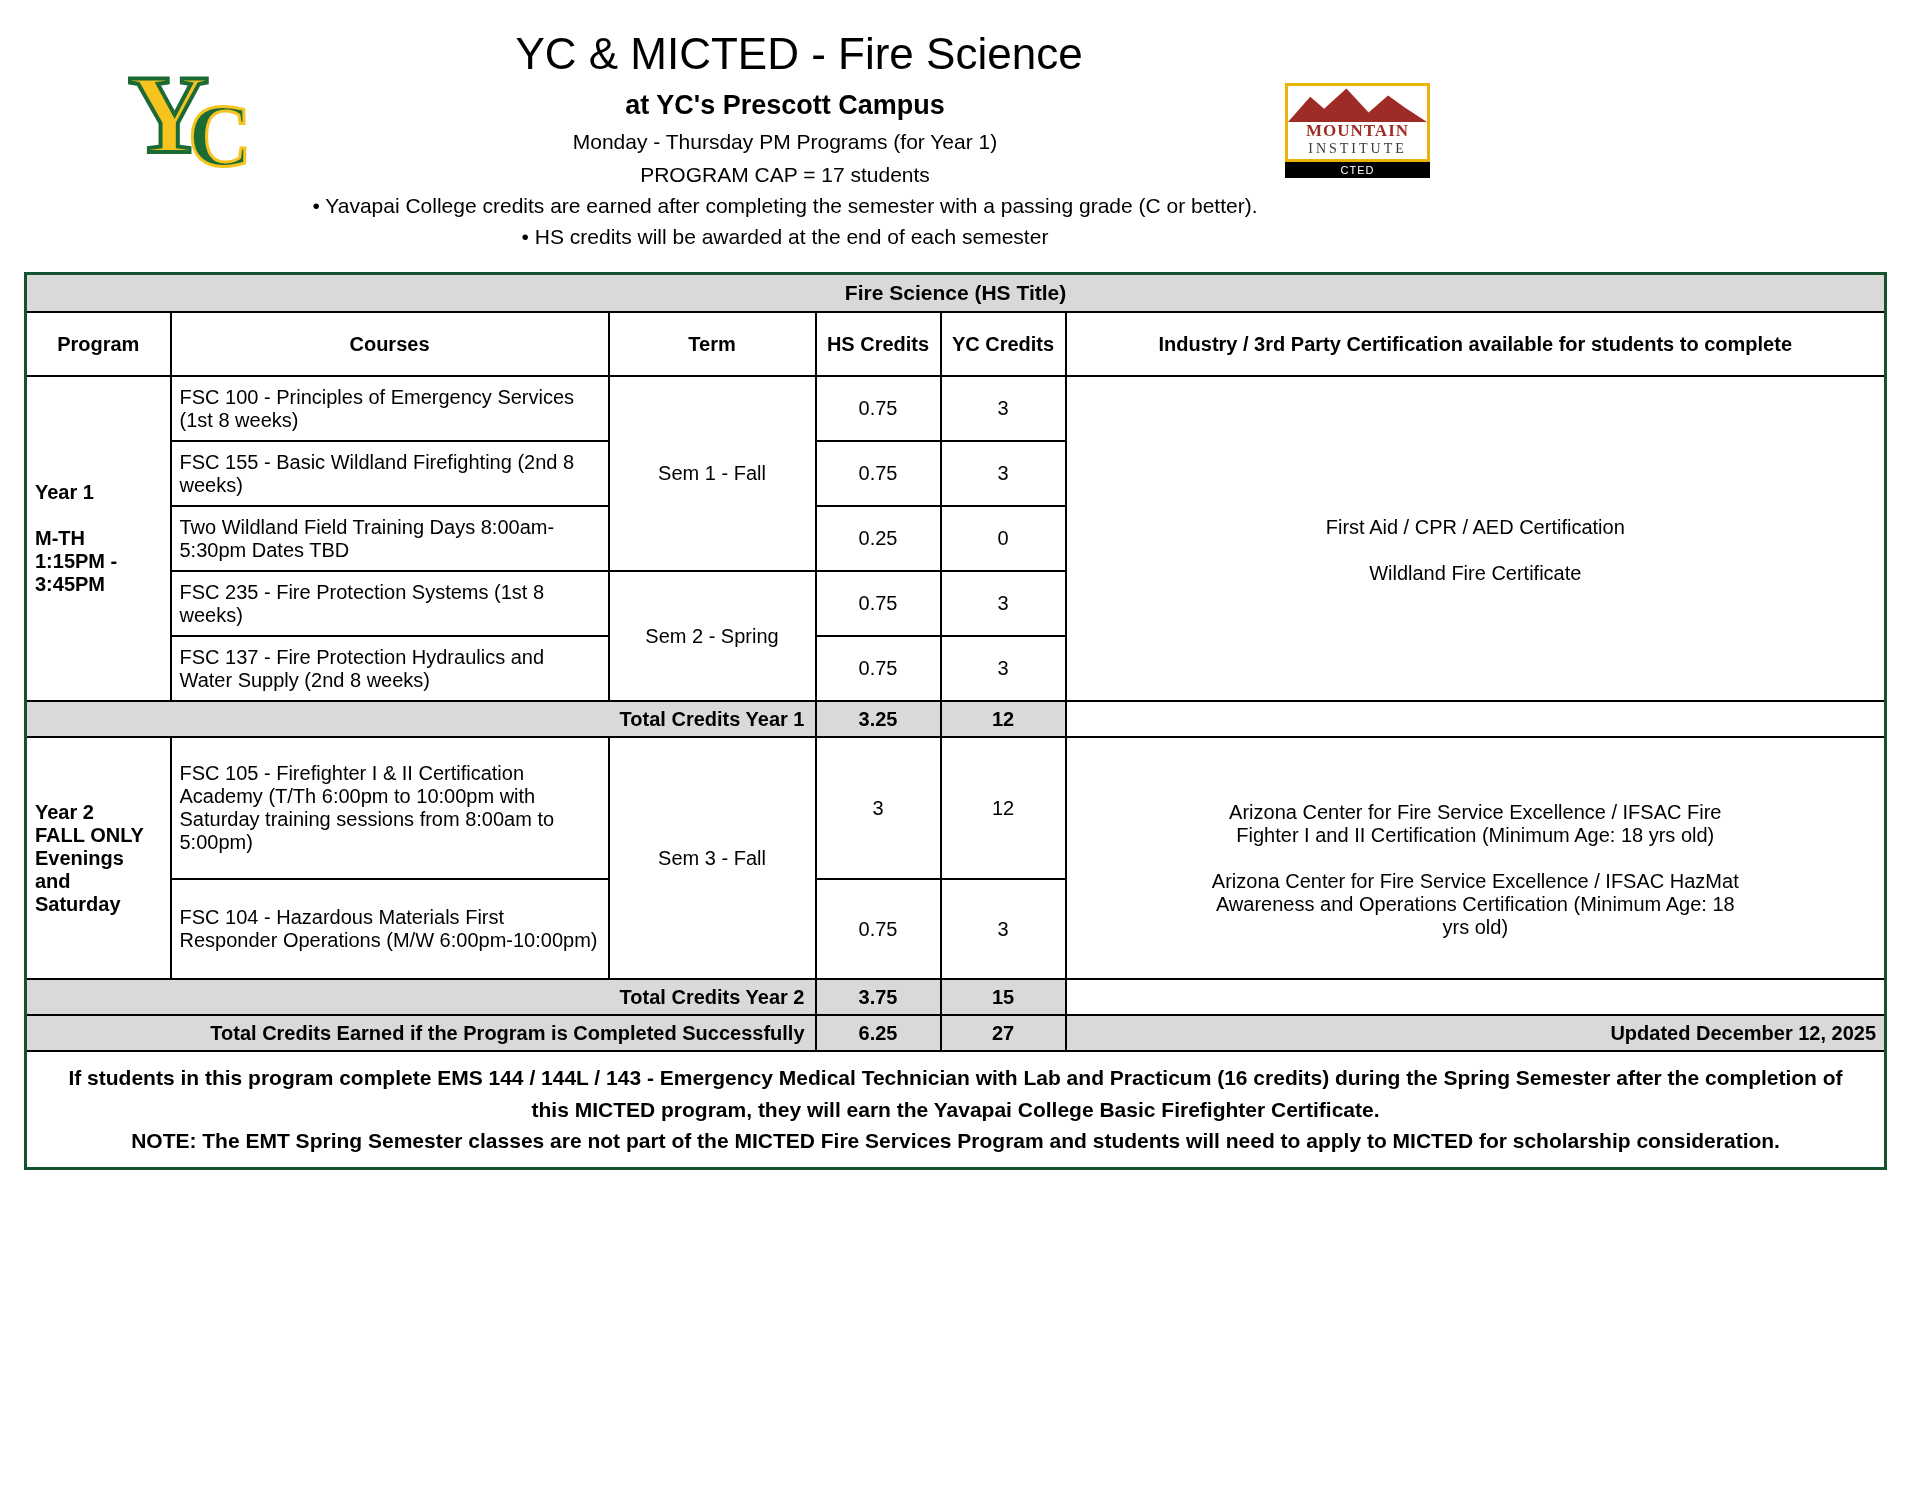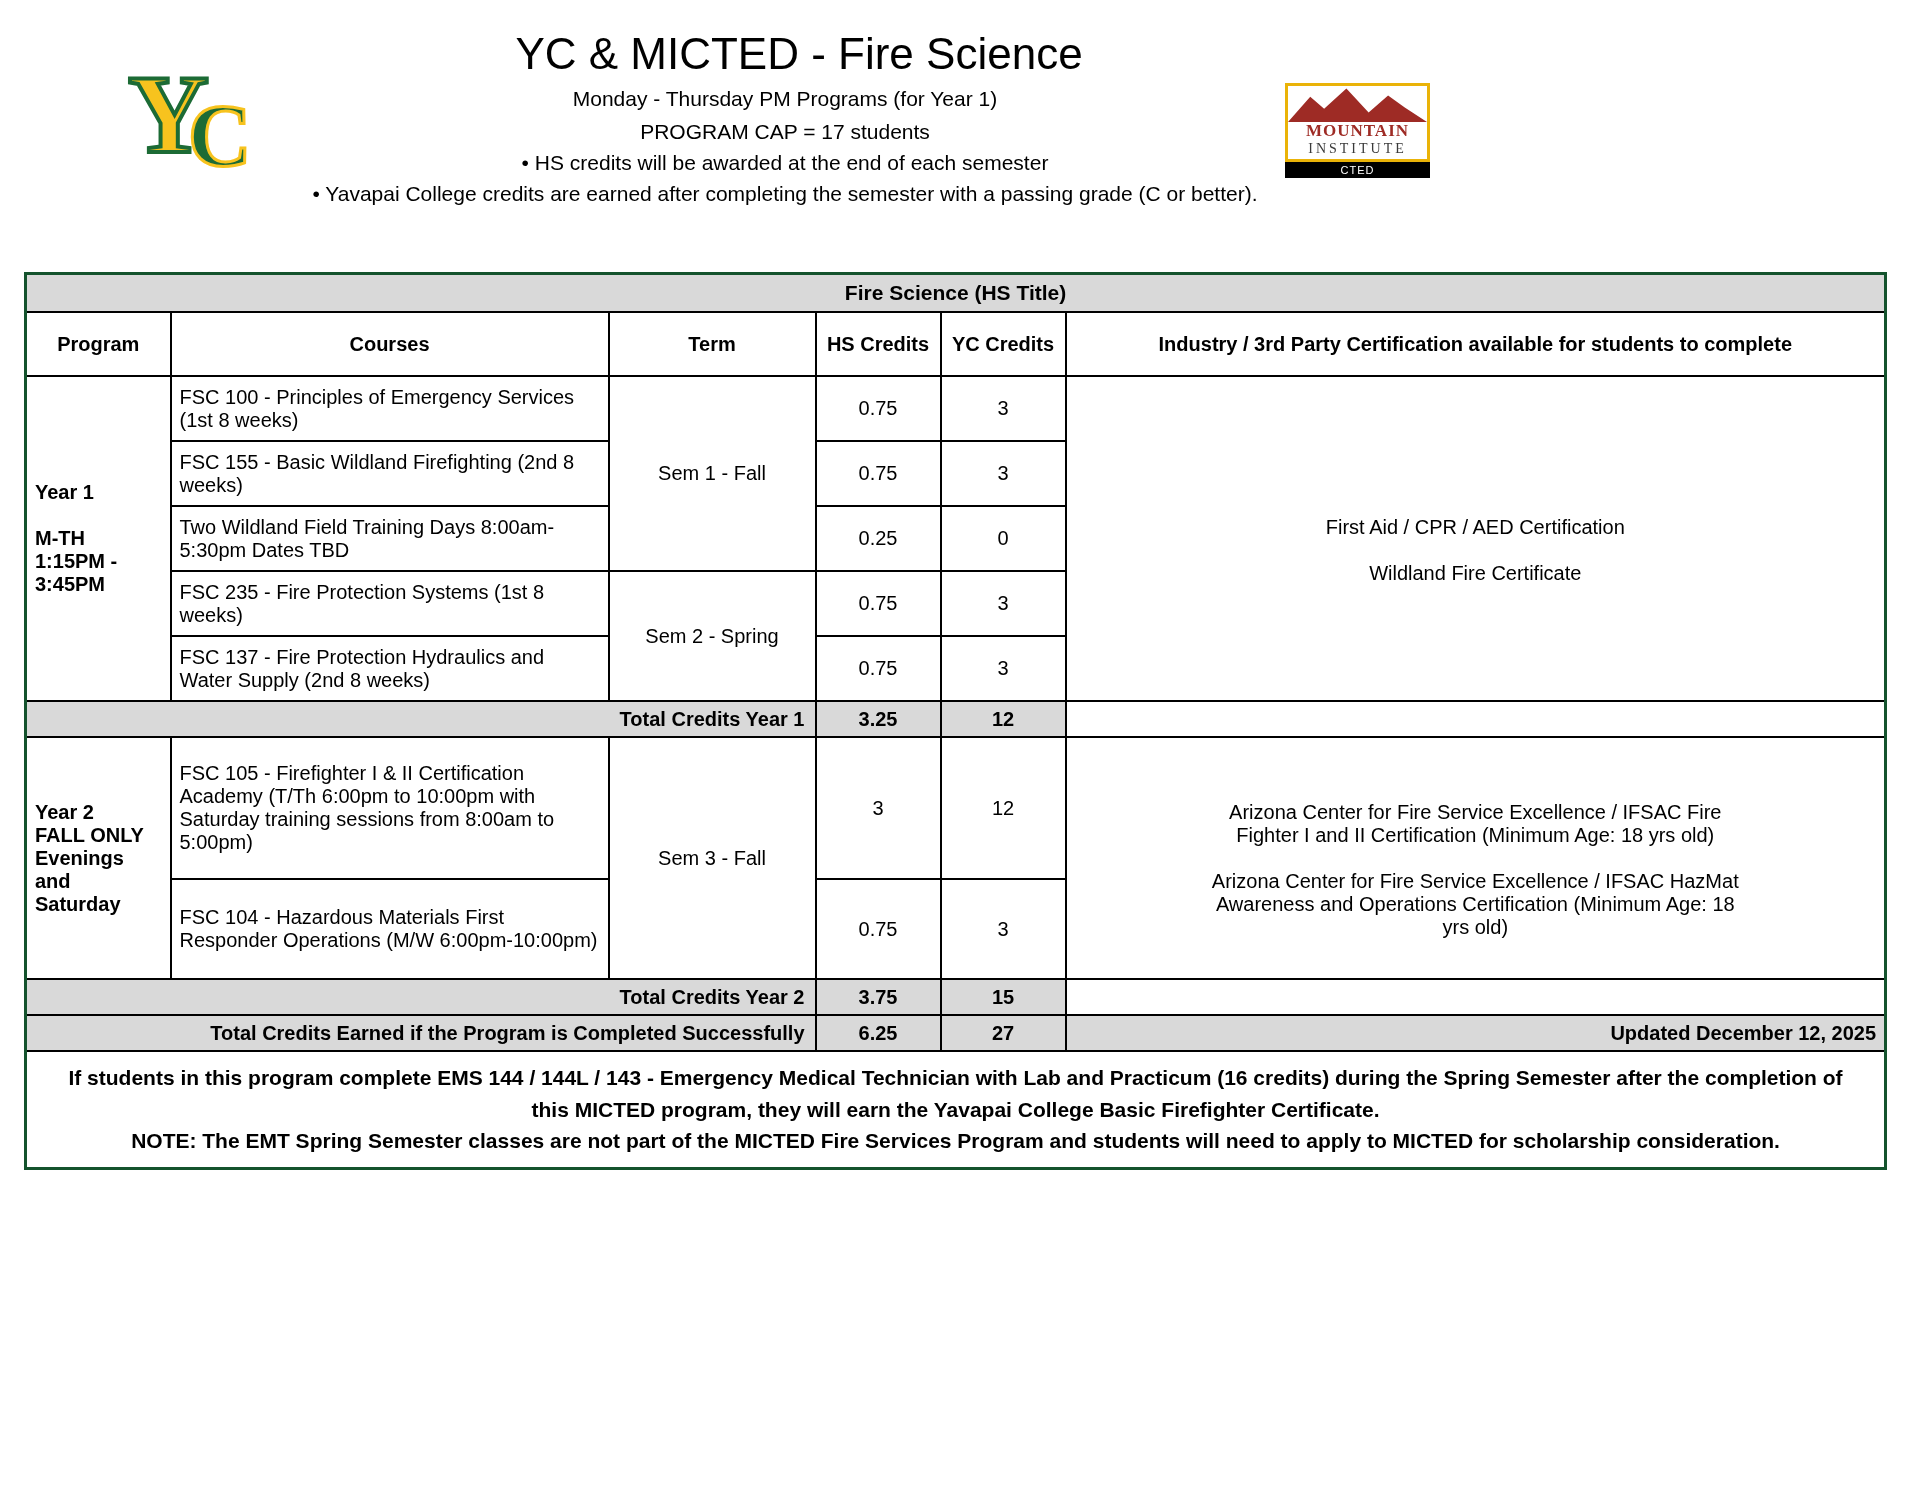--- a/index.html
+++ b/index.html
@@ -73,24 +73,25 @@
 
 <div class="header">
 
   <div class="yc-logo">
     <span class="yc-y">Y</span>
     <span class="yc-c">C</span>
   </div>
 
   <div class="header-center">
     <div class="page-title">YC &amp; MICTED - Fire Science</div>
+    <div class="page-subtitle">at YC's Prescott Campus</div>
     <div class="h-line">Monday - Thursday PM Programs (for Year 1)</div>
     <div class="h-line">PROGRAM CAP = 17 students</div>
+    <div class="h-bullet">• Yavapai College credits are earned after completing the semester with a passing grade (C or better).</div>
     <div class="h-bullet">• HS credits will be awarded at the end of each semester</div>
-    <div class="h-bullet">• Yavapai College credits are earned after completing the semester with a passing grade (C or better).</div>
   </div>
 
   <div class="mi-logo">
     <div class="mi-top">
       <svg viewBox="0 0 100 30" preserveAspectRatio="none">
         <path d="M0,30 L16,9 L26,19 L42,2 L58,22 L72,8 L84,18 L100,30 Z" fill="#9e2b25"></path>
       </svg>
       <div class="mi-word1">MOUNTAIN</div>
       <div class="mi-word2">INSTITUTE</div>
     </div>

